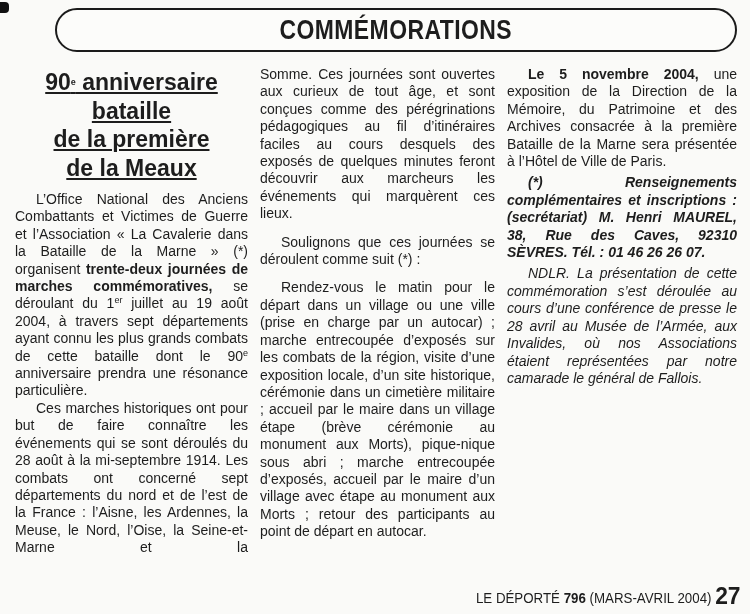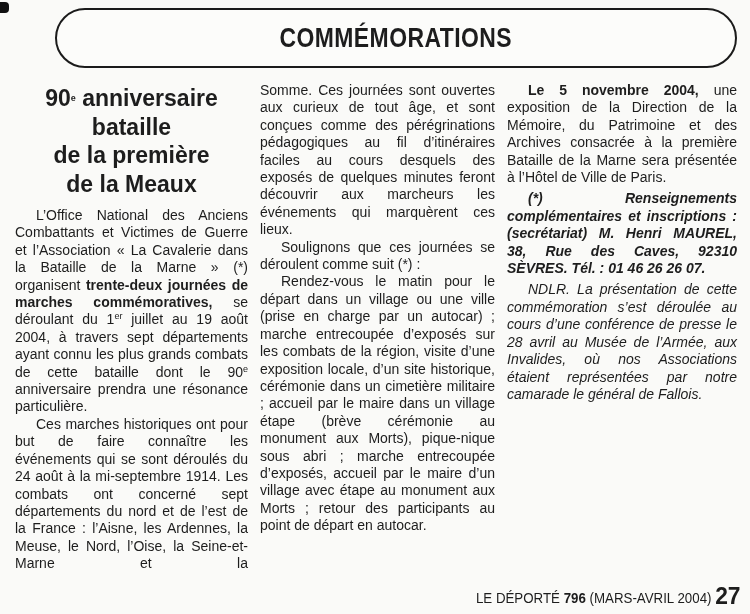--- a/index.html
+++ b/index.html
@@ -12,21 +12,21 @@
     overflow: hidden;
   }
   .scan-mark {
     position: absolute; left: 0; top: 2px;
     width: 9px; height: 11px;
     background: #111; border-radius: 0 4px 4px 0;
   }
   .band {
     box-sizing: border-box;
     margin: 8px 0 0 55px;
-    width: 682px; height: 60px;
+    width: 682px; height: 44px;
     border: 2.5px solid #1b1b1b;
     border-radius: 30px;
     display: flex; align-items: center; justify-content: center;
     background: #fcfcfa;
   }
   .band-title {
     font-weight: bold; font-size: 27px; letter-spacing: 0.5px;
     transform: scaleX(0.85); transform-origin: 50% 50%;
     white-space: nowrap;
   }
@@ -39,27 +39,27 @@
   .col-mid   { width: 235px; }
   .col-right { width: 230px; }
   .headline { margin: 2px 0 9px 0; }
   .para {
     margin: 0;
     font-size: 14px; line-height: 17.4px;
     text-align: justify;
     hyphens: auto; -webkit-hyphens: auto;
   }
   .indent { text-indent: 21px; }
-  .gap  { margin-top: 0; }
+  .gap  { margin-top: 11px; }
   .gap2 { margin-top: 4px; }
   .jlast { text-align-last: justify; }
   .hline {
     text-align-last: center; text-indent: 0;
     font-weight: bold; font-size: 23px; line-height: 28.5px;
-    hyphens: none; -webkit-hyphens: none;
+    hyphens: none; text-decoration: underline; -webkit-hyphens: none;
   }
   .b { font-weight: bold; }
   .i { font-style: italic; }
   sup { font-size: 9px; line-height: 0; vertical-align: 5px; }
   .footer {
     position: absolute; right: 9px; bottom: 7px;
     font-size: 13.5px; line-height: 20px;
     transform: scaleX(0.95); transform-origin: 100% 50%;
     white-space: nowrap;
   }
@@ -78,21 +78,21 @@
 <div class="cols">
   <div class="col col-left">
     <div class="headline">
         <p class="para hline"><span>90</span><sup>e</sup><span> anniversaire</span></p>
         <p class="para hline"><span>bataille</span></p>
         <p class="para hline"><span>de la première</span></p>
         <p class="para hline"><span>de la Meaux</span></p>
       </div>
     <div>
         <p class="para indent"><span>L’Office National des Anciens Combattants et Victimes de Guerre et l’Association « La Cavalerie dans la Bataille de la Marne » (*) organisent </span><span class="b">trente-deux journées de marches commémoratives,</span><span> se déroulant du 1</span><sup>er</sup><span> juillet au 19 août 2004, à travers sept départements ayant connu les plus grands combats de cette bataille dont le 90</span><sup>e</sup><span> anniversaire prendra une résonance particulière.</span></p>
-        <p class="para indent jlast"><span>Ces marches historiques ont pour but de faire connaître les événements qui se sont déroulés du 24 août à la mi-septembre 1914. Les combats ont concerné sept départements du nord et de l’est de la France : l’Aisne, les Ardennes, la Meuse, le Nord, l’Oise, la Seine-et-Marne et la</span></p>
+        <p class="para indent jlast"><span>Ces marches historiques ont pour but de faire connaître les événements qui se sont déroulés du 28 août à la mi-septembre 1914. Les combats ont concerné sept départements du nord et de l’est de la France : l’Aisne, les Ardennes, la Meuse, le Nord, l’Oise, la Seine-et-Marne et la</span></p>
       </div>
   </div>
   <div class="col col-mid">
       <p class="para"><span>Somme. Ces journées sont ouvertes aux curieux de tout âge, et sont conçues comme des pérégrinations pédagogiques au fil d’itinéraires faciles au cours desquels des exposés de quelques minutes feront découvrir aux marcheurs les événements qui marquèrent ces lieux.</span></p>
       <p class="para indent gap"><span>Soulignons que ces journées se déroulent comme suit (*) :</span></p>
       <p class="para indent gap"><span>Rendez-vous le matin pour le départ dans un village ou une ville (prise en charge par un autocar) ; marche entrecoupée d’exposés sur les combats de la région, visite d’une exposition locale, d’un site historique, cérémonie dans un cimetière militaire ; accueil par le maire dans un village étape (brève cérémonie au monument aux Morts), pique-nique sous abri ; marche entrecoupée d’exposés, accueil par le maire d’un village avec étape au monument aux Morts ; retour des participants au point de départ en autocar.</span></p>
     </div>
   <div class="col col-right">
       <p class="para indent"><span class="b">Le 5 novembre 2004,</span><span> une exposition de la Direction de la Mémoire, du Patrimoine et des Archives consacrée à la première Bataille de la Marne sera présentée à l’Hôtel de Ville de Paris.</span></p>
       <p class="para indent gap2"><span class="b i">(*) Renseignements complémentaires et inscriptions : (secrétariat) M. Henri MAUREL, 38, Rue des Caves, 92310 SÈVRES. Tél. : 01 46 26 26 07.</span></p>

